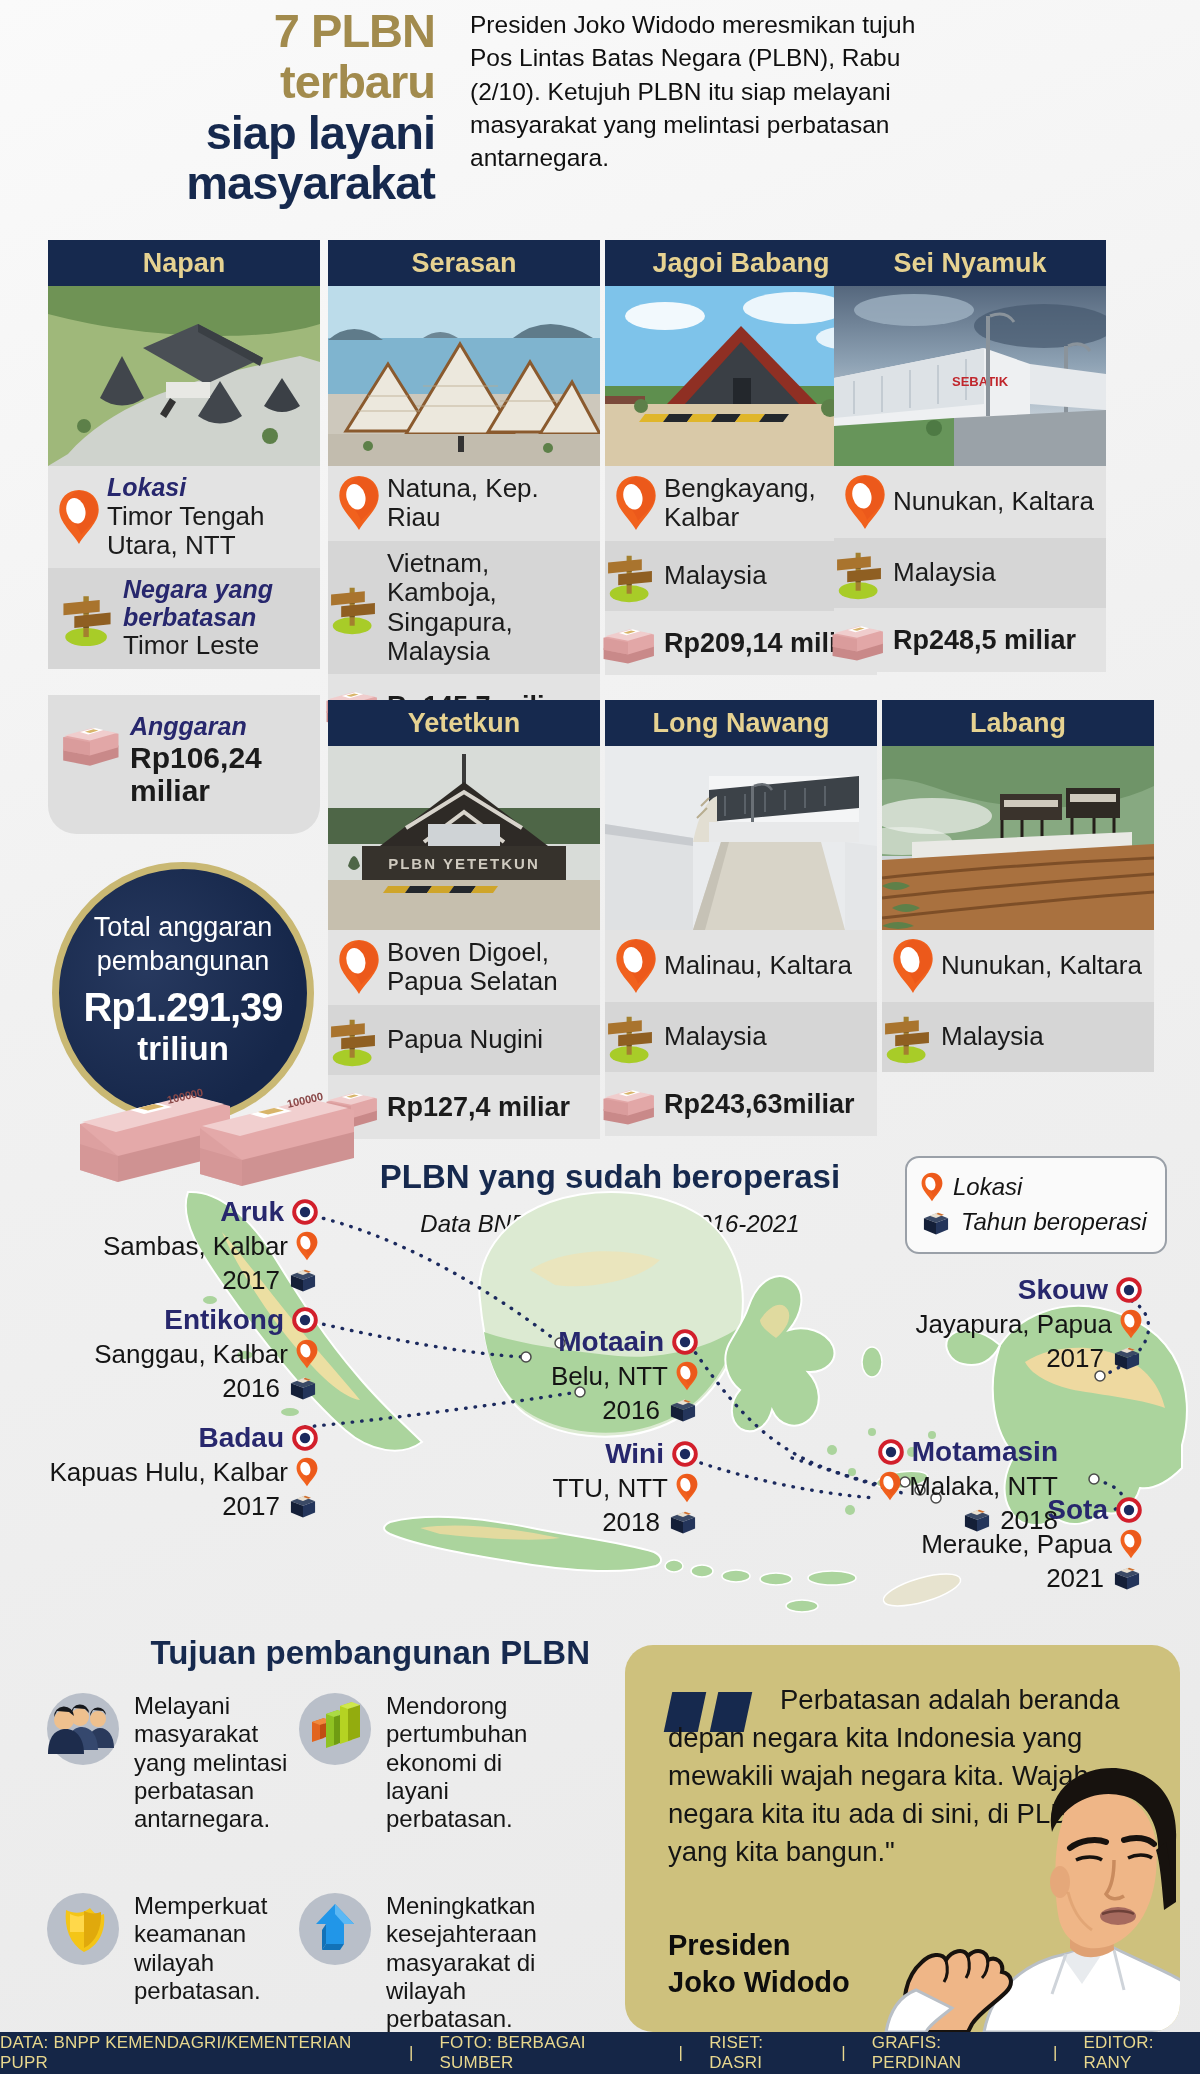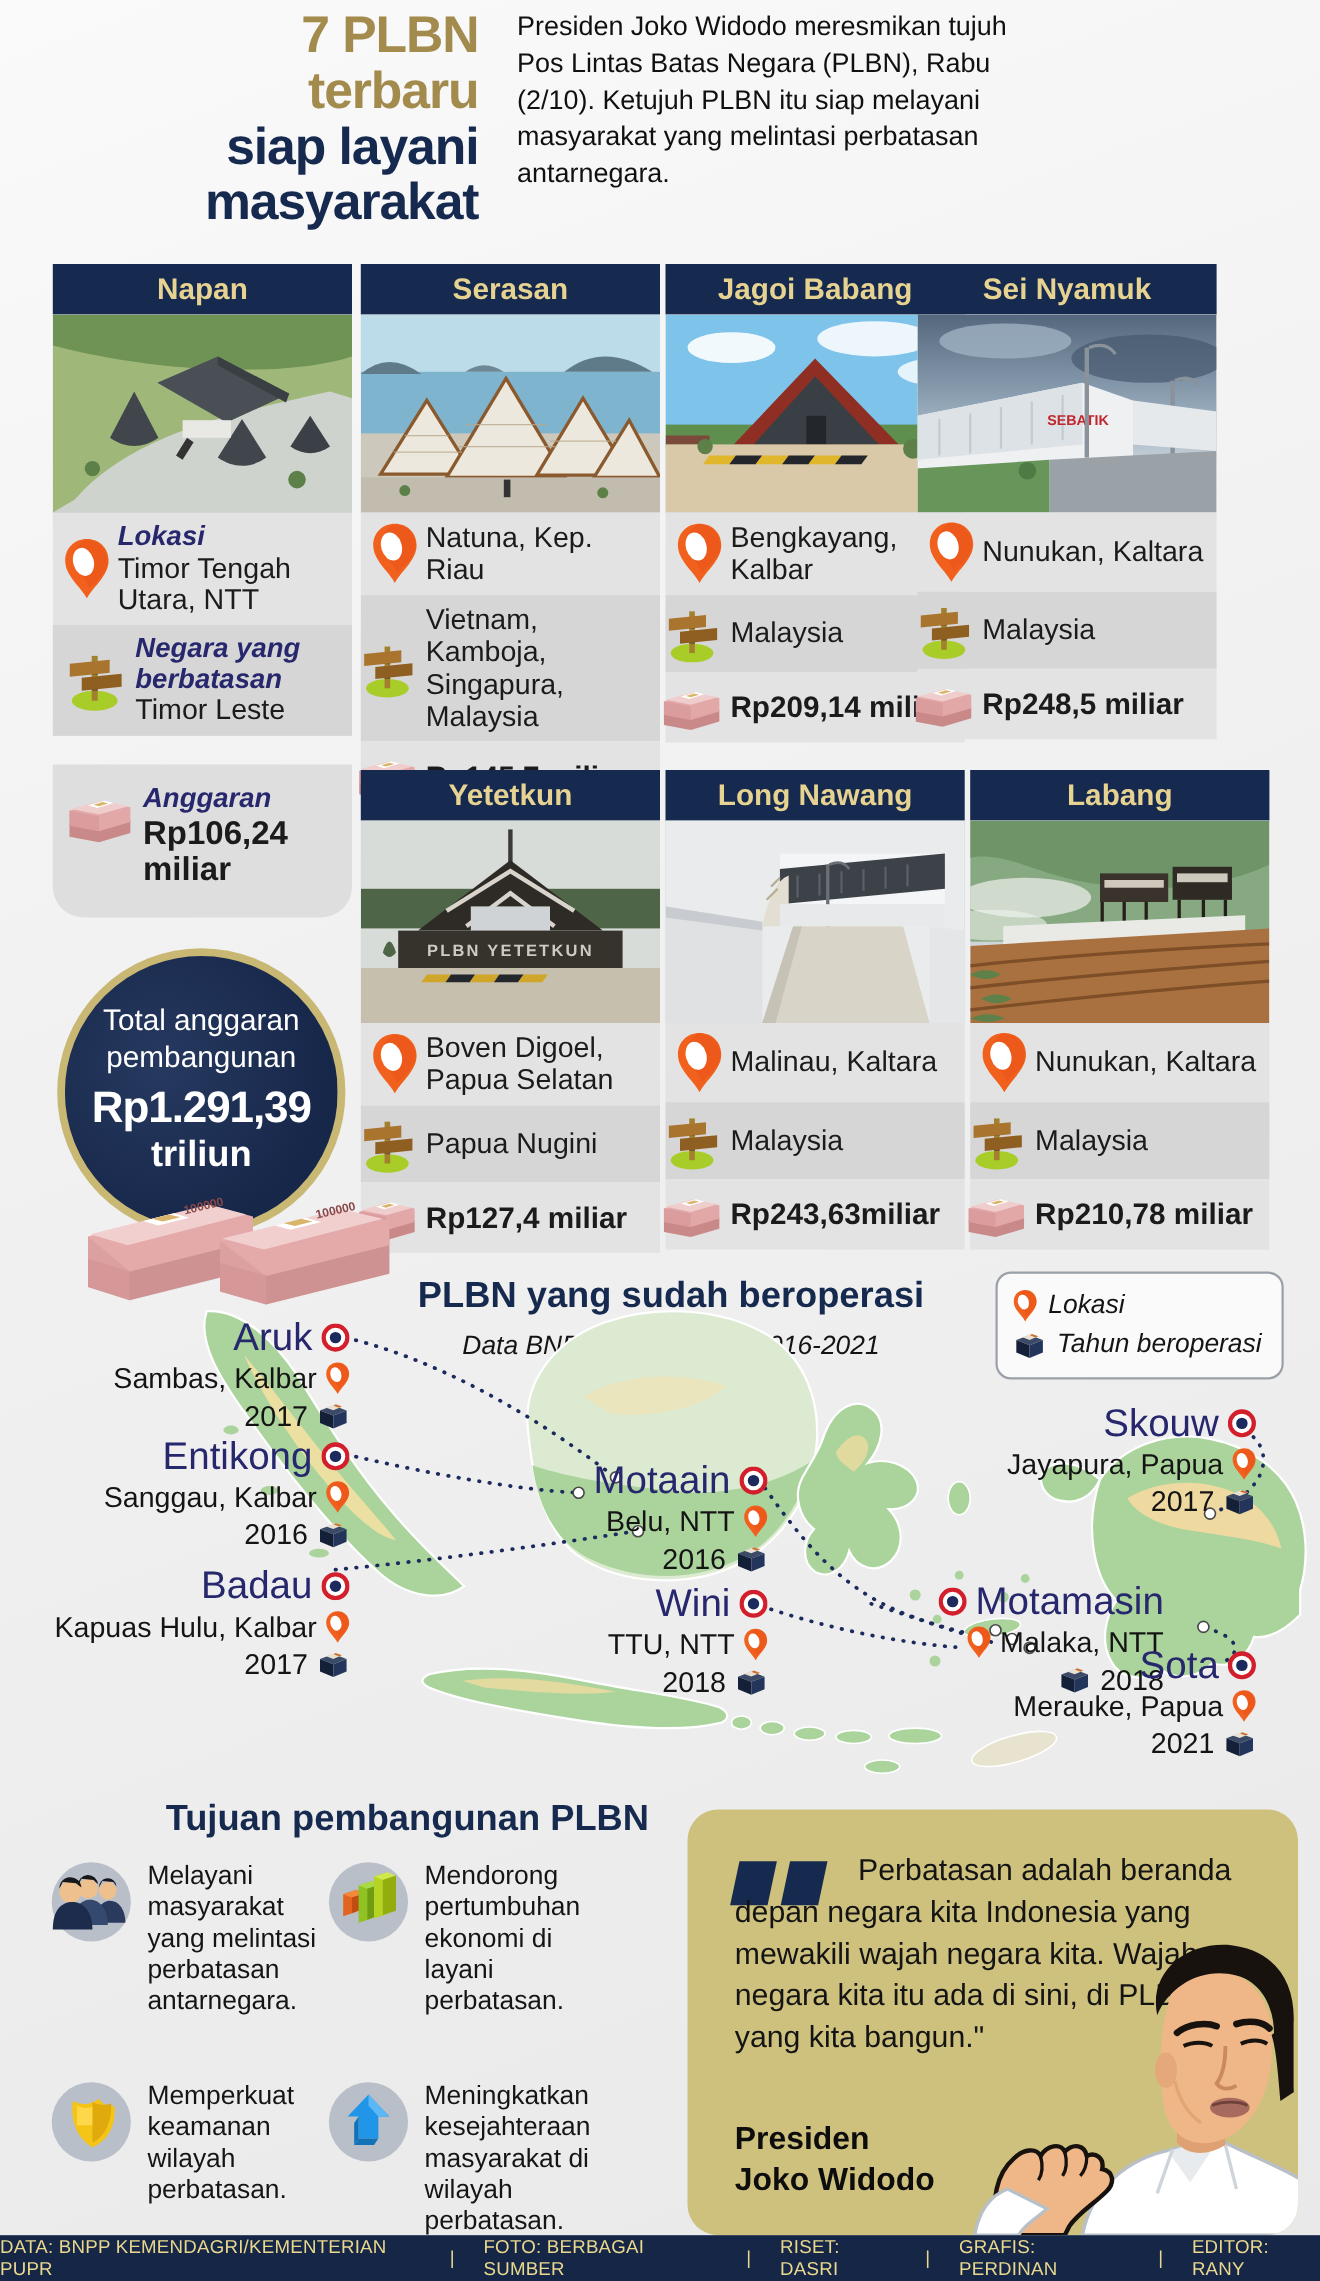--- a/index.html
+++ b/index.html
@@ -38,21 +38,21 @@
   
   .map-title{position:absolute;left:300px;top:1158px;width:620px;text-align:center;font-size:33px;font-weight:bold;color:#16294e;}
   .map-sub{position:absolute;left:300px;top:1210px;width:620px;text-align:center;font-size:24px;font-style:italic;color:#141414;}
   .legend{position:absolute;left:905px;top:1156px;width:262px;background:#fafafa;border:2px solid #9aa0a8;border-radius:14px;
           padding:12px 14px;box-sizing:border-box;}
   .legend .lrow{display:flex;align-items:center;gap:10px;font-size:24px;font-style:italic;color:#141414;line-height:1.45;}
   .mapsvg{position:absolute;left:60px;top:1150px;width:1140px;height:480px;}
   .maploc{position:absolute;}
   .mrow{display:flex;align-items:center;justify-content:flex-end;gap:8px;line-height:1.0;margin-bottom:5px;}
   .mrow.licons{justify-content:flex-start;flex-direction:row-reverse;}
-  .mname{font-size:35px;font-weight:normal;color:#27276d;}
+  .mname{font-size:28px;font-weight:bold;color:#27276d;}
   .mdet,.myear{font-size:26px;color:#141414;}
   
   .goals-title{position:absolute;left:120px;top:1634px;width:470px;text-align:right;font-size:33px;font-weight:bold;color:#16294e;}
   .goal{position:absolute;display:flex;gap:14px;align-items:flex-start;}
   .goal .gic{flex:0 0 auto;}
   .goal .gtx{font-size:24px;line-height:1.18;color:#151515;width:178px;}
   
   .quote{position:absolute;left:625px;top:1645px;width:555px;height:387px;background:#cec17d;border-radius:28px;overflow:hidden;}
   .qmark{position:absolute;left:43px;top:47px;width:88px;height:40px;}
   .qmark i{position:absolute;top:0;width:34px;height:40px;background:#16294e;transform:skewX(-12deg);}
@@ -423,26 +423,20 @@
           <use href="#pin"></use>
         </svg>
       <div class="val">Nunukan, Kaltara</div>
     </div>
     <div class="row cty">
       <svg class="ic" width="54" height="54" style="margin-left:-12px">
           <use href="#signpost"></use>
         </svg>
       <div class="val">Malaysia</div>
     </div>
-    <div class="row bud">
-      <svg class="ic money" width="58" height="48">
-          <use href="#money"></use>
-        </svg>
-      <div class="val">Rp210,78 miliar</div>
-    </div>
   </div>
 
   <div class="circle">
     <div class="c1">Total anggaran</div>
     <div class="c1">pembangunan</div>
     <div class="c2">Rp1.291,39</div>
     <div class="c3">triliun</div>
   </div>
   <svg class="bigmoney" viewBox="0 0 290 110">
     <g>

